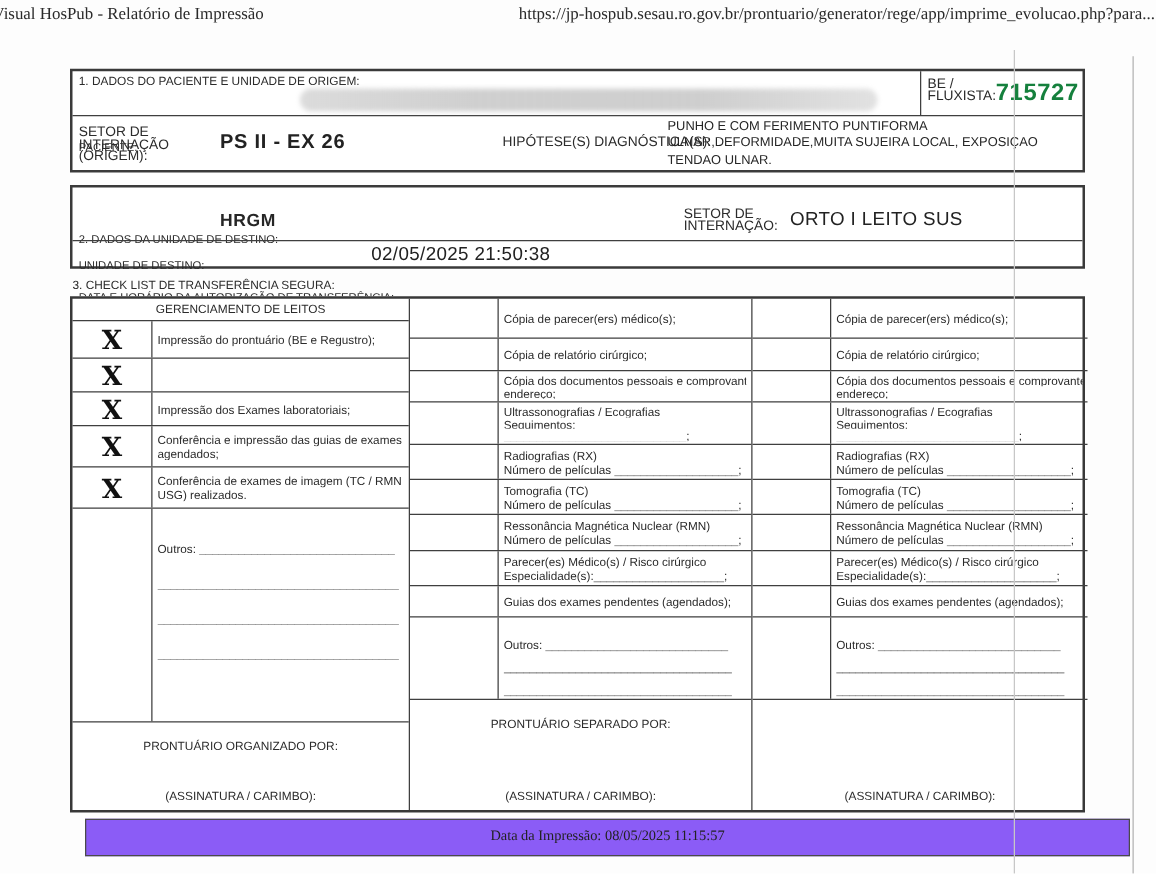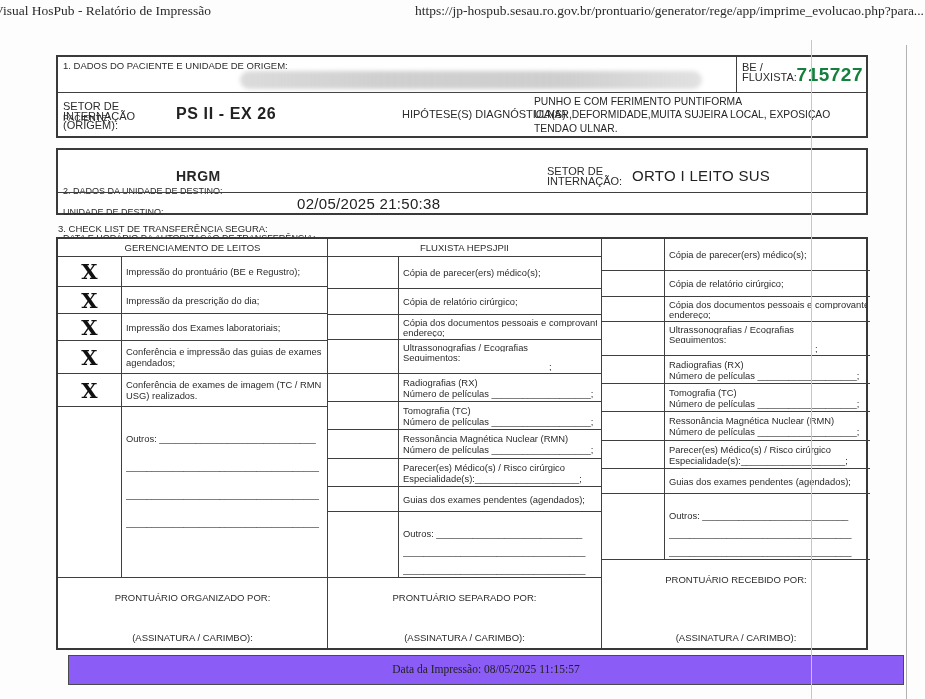--- a/index.html
+++ b/index.html
@@ -92,23 +92,20 @@
             <div class="xmark">X</div>
           </div>
           <div class="clbl">
             <div class="lline">Impressão do prontuário (BE e Regustro);</div>
           </div>
         </div>
         <div class="c-row" style="height: 27px;">
           <div class="cb" style="width: 64px;">
             <div class="xmark">X</div>
           </div>
-          <div class="clbl">
-            <div class="lline">Impressão da prescrição do dia;</div>
-          </div>
         </div>
         <div class="c-row" style="height: 27px;">
           <div class="cb" style="width: 64px;">
             <div class="xmark">X</div>
           </div>
           <div class="clbl">
             <div class="lline">Impressão dos Exames laboratoriais;</div>
           </div>
         </div>
         <div class="c-row" style="height: 33px;">
@@ -137,21 +134,20 @@
             <div class="oline" style="height: 28px;">_____________________________________</div>
             <div class="oline" style="height: 28px;">_____________________________________</div>
           </div>
         </div>
         <div class="sig">
           <div class="sig-title">PRONTUÁRIO ORGANIZADO POR:</div>
           <div class="sig-caption">(ASSINATURA / CARIMBO):</div>
         </div>
       </div>
       <div class="group gr-border" style="width: 274px;">
-        <div class="g-header">FLUXISTA HEPSJPII</div>
         <div class="c-row" style="height: 32px;">
           <div class="cb" style="width: 71px;"></div>
           <div class="clbl">
             <div class="lline">Cópia de parecer(ers) médico(s);</div>
           </div>
         </div>
         <div class="c-row" style="height: 26px;">
           <div class="cb" style="width: 71px;"></div>
           <div class="clbl">
             <div class="lline">Cópia de relatório cirúrgico;</div>
@@ -283,21 +279,20 @@
         </div>
         <div class="c-row" style="height: 66px;">
           <div class="cb" style="width: 63px;"></div>
           <div class="clbl outros">
             <div class="oline" style="height: 25px;">Outros: ____________________________</div>
             <div class="oline" style="height: 25px;">___________________________________</div>
             <div class="oline" style="height: 25px;">___________________________________</div>
           </div>
         </div>
         <div class="sig">
-          <div class="sig-title">PRONTUÁRIO RECEBIDO POR:</div>
           <div class="sig-caption">(ASSINATURA / CARIMBO):</div>
         </div>
       </div>
     </div>
 
   <div class="footerbox">
     <span>Data da Impressão: 08/05/2025 11:15:57</span>
   </div>
 
   <div class="pgline" style="left:811px;top:40px;height:659px;background:#c7c7c7;"></div>

